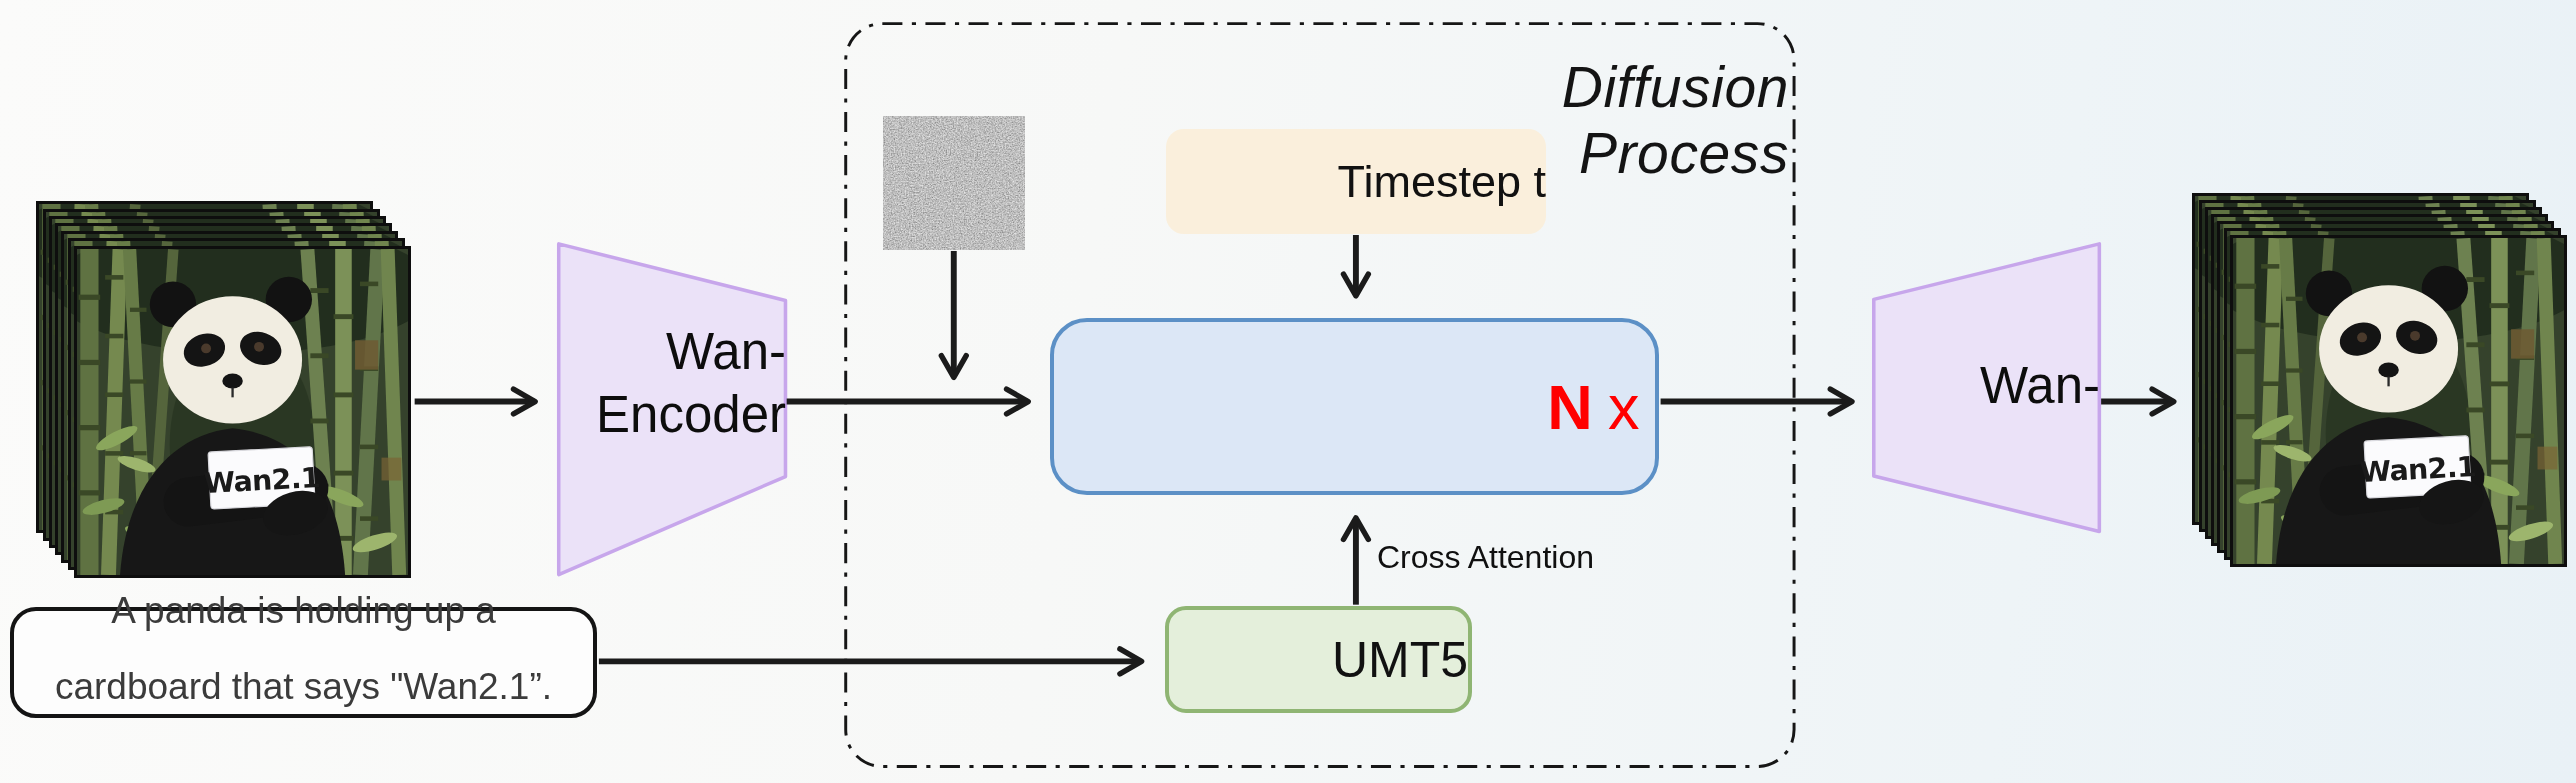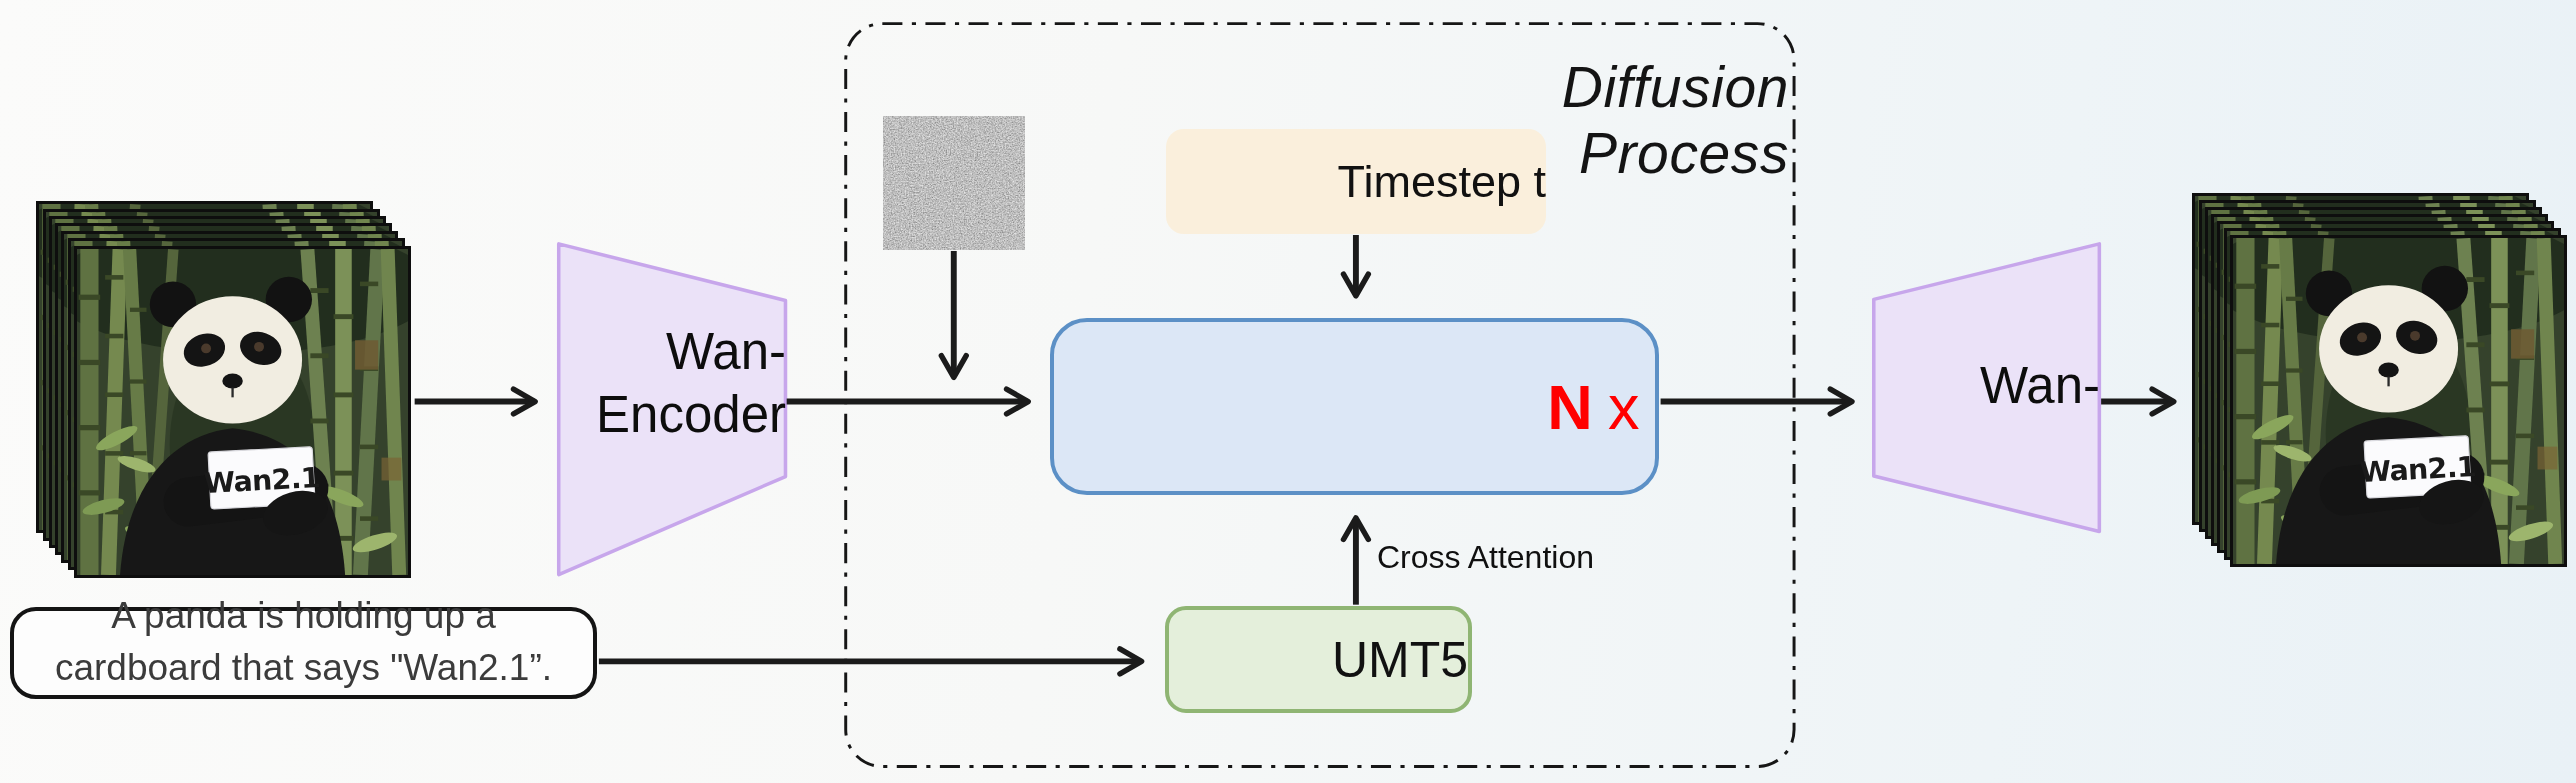--- a/index.html
+++ b/index.html
@@ -47,24 +47,25 @@
     font-size:63px;
   }
   .dit-box .red-n{color:#FF0000;font-weight:bold;}
   .dit-box .red-x{color:#FF0000;font-weight:400;padding:0 15.4px;}
   .umt5-box{
     left:1165px;top:606px;width:307px;height:107px;
     background:#E4EFDB;border:4.1px solid #8FB573;border-radius:21px;
     font-size:50px;
   }
   .prompt-box{
-    left:10px;top:607px;width:587px;height:92px;
+    left:10px;top:607px;width:587px;height:111px;
     background:#fdfdfd;border:4.7px solid #141414;border-radius:26px;
     font-size:37px;line-height:1.42;color:#3b3b3b;
     flex-direction:column;
+    gap:24px;
   }
   .cross-attention{
     left:1377px;top:539px;font-size:32px;color:#101010;white-space:nowrap;
   }
 
   
   .trap-label{
     position:absolute;display:flex;flex-direction:column;align-items:flex-end;justify-content:center;
     font-size:51px;line-height:1.22;color:#0d0d0d;text-align:center;
   }

